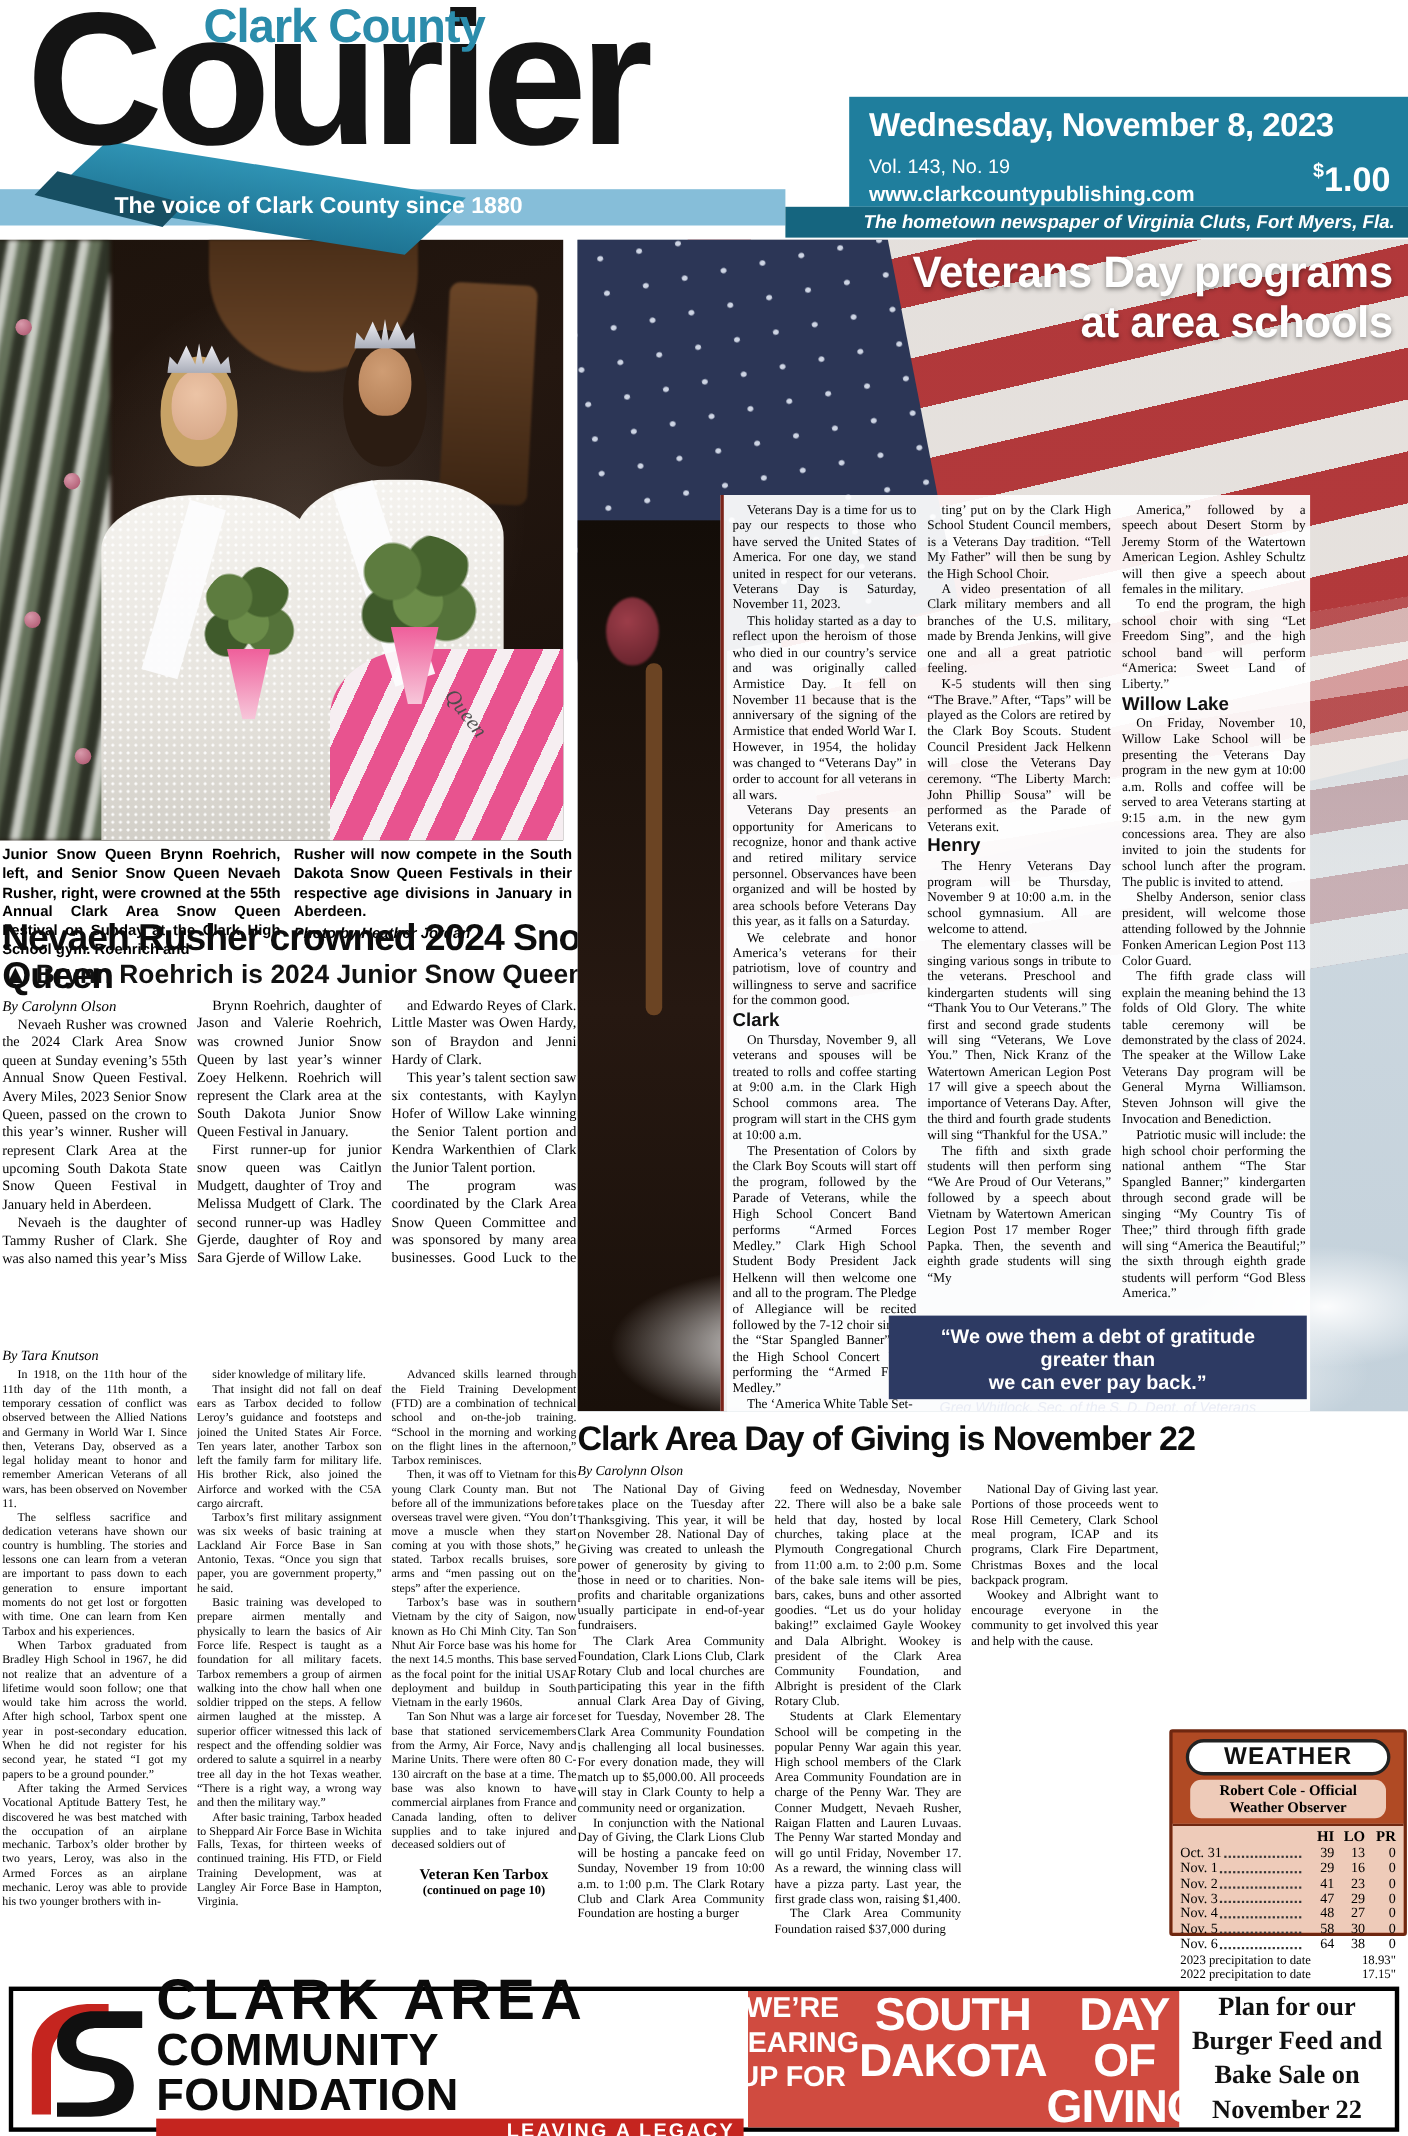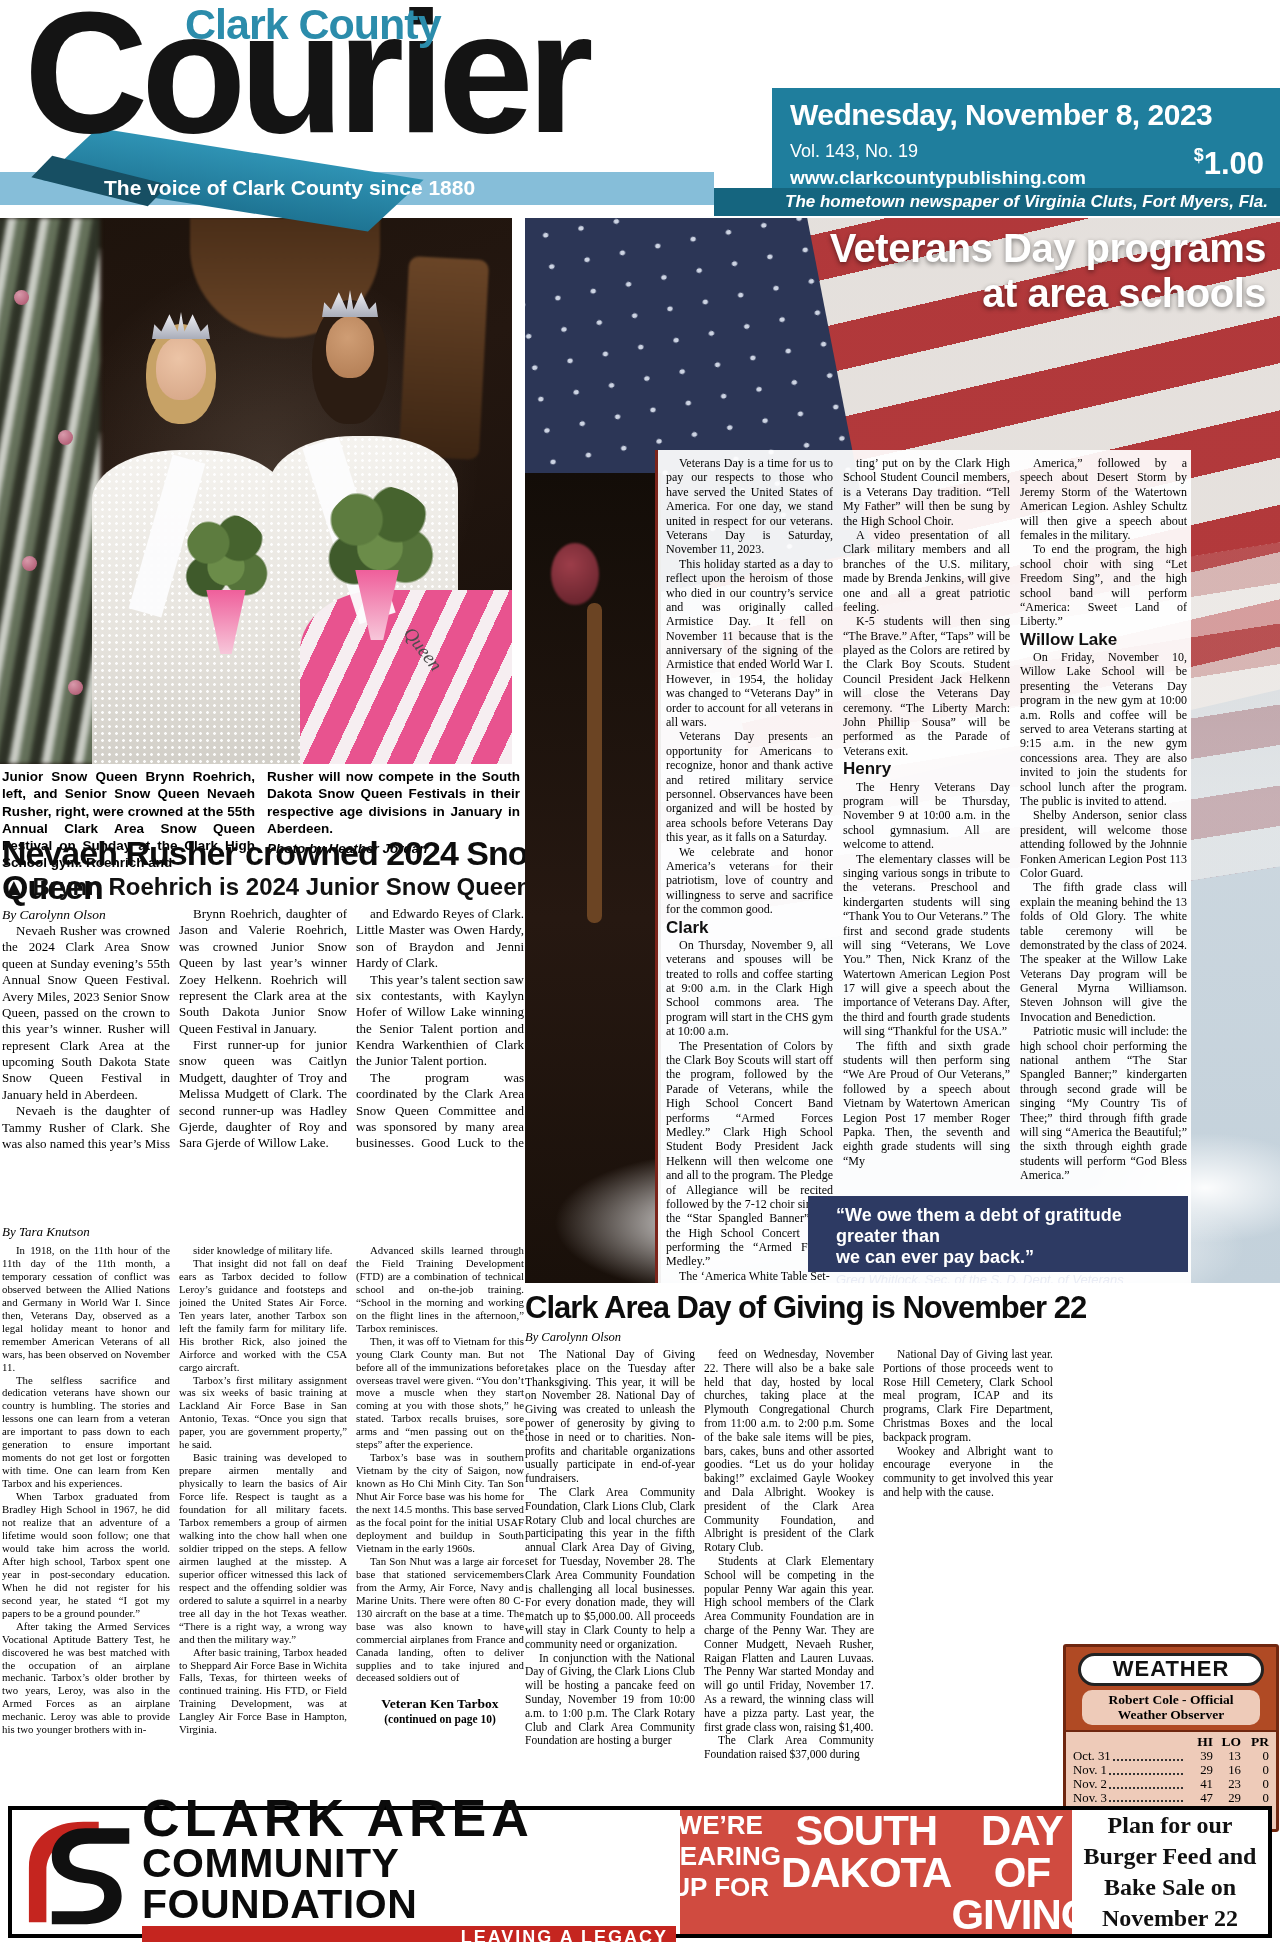--- a/index.html
+++ b/index.html
@@ -114,33 +114,33 @@
   .vd-head { position:absolute; right:14px; top:8px; text-align:right; color:#fff;
     font-family:"Liberation Sans",sans-serif; font-weight:bold; font-size:40px; line-height:1.12;
     text-shadow:0 2px 5px rgba(0,0,0,0.45); letter-spacing:-0.5px; }
   .vets-box { position:absolute; left:130px; top:232px; width:536px; height:833px;
     background:rgba(255,255,255,0.93); border-left:3px solid #7b241a; padding:6px 4px 0 8px;
     display:flex; gap:10px; }
   .vets-box .vcol { width:170px; overflow:hidden; font-size:12px; line-height:1.2; text-align:justify; }
   .vets-box p { text-indent:13px; }
   .vets-box h4 { font-family:"Liberation Sans",sans-serif; font-size:17px; color:#111; margin:1px 0 0; }
   .quote-box { position:absolute; left:283px; top:978px; width:380px; height:76px; background:#2d3a63;
-    color:#fff; text-align:left; padding:9px 28px 0; font-family:"Liberation Sans",sans-serif; }
+    color:#fff; text-align:center; padding:9px 28px 0; font-family:"Liberation Sans",sans-serif; }
   .q-text { font-weight:bold; font-size:18px; line-height:1.18; }
   .q-attr { font-style:italic; font-size:13px; color:#e9ecf5; margin-top:3px; }
 
   
   .gv-head { position:absolute; left:525px; top:1290px; width:755px; font-family:"Liberation Sans",sans-serif;
     font-weight:bold; font-size:31px; letter-spacing:-1px; color:#0d0d0d; }
   .gv-byline { position:absolute; left:525px; top:1330px; font-style:italic; font-size:12.5px; }
   .gv-cols { left:525px; top:1348px; width:530px; height:456px; gap:9px; }
   .gv-cols .col { width:170px; font-size:11.5px; line-height:1.2; }
 
   
-  .weather { position:absolute; left:1063px; top:1644px; width:216px; height:188px;
+  .weather { position:absolute; left:1063px; top:1572px; width:216px; height:188px;
     background:#b04a24; border:3px solid #6f2710; border-radius:3px; }
   .w-pill { margin:6px 12px 4px; background:#fff; border:3px solid #222; border-radius:20px;
     text-align:center; font-family:"Liberation Sans",sans-serif; font-weight:bold; font-size:22px;
     letter-spacing:1px; color:#111; padding:0 0 1px; }
   .w-observer { margin:0 16px 5px; background:#eecbb9; border-radius:10px; text-align:center;
     font-weight:bold; font-size:13.5px; line-height:1.12; padding:2px 0 3px; }
   .w-panel { background:#eecbb9; border-top:2px solid #6f2710; padding:2px 7px 3px; height:99px; }
   .w-hdr { display:flex; font-weight:bold; font-size:13.5px; }
   .w-hdr .sp { flex:1; }
   .w-hdr .h { width:28px; text-align:right; }

